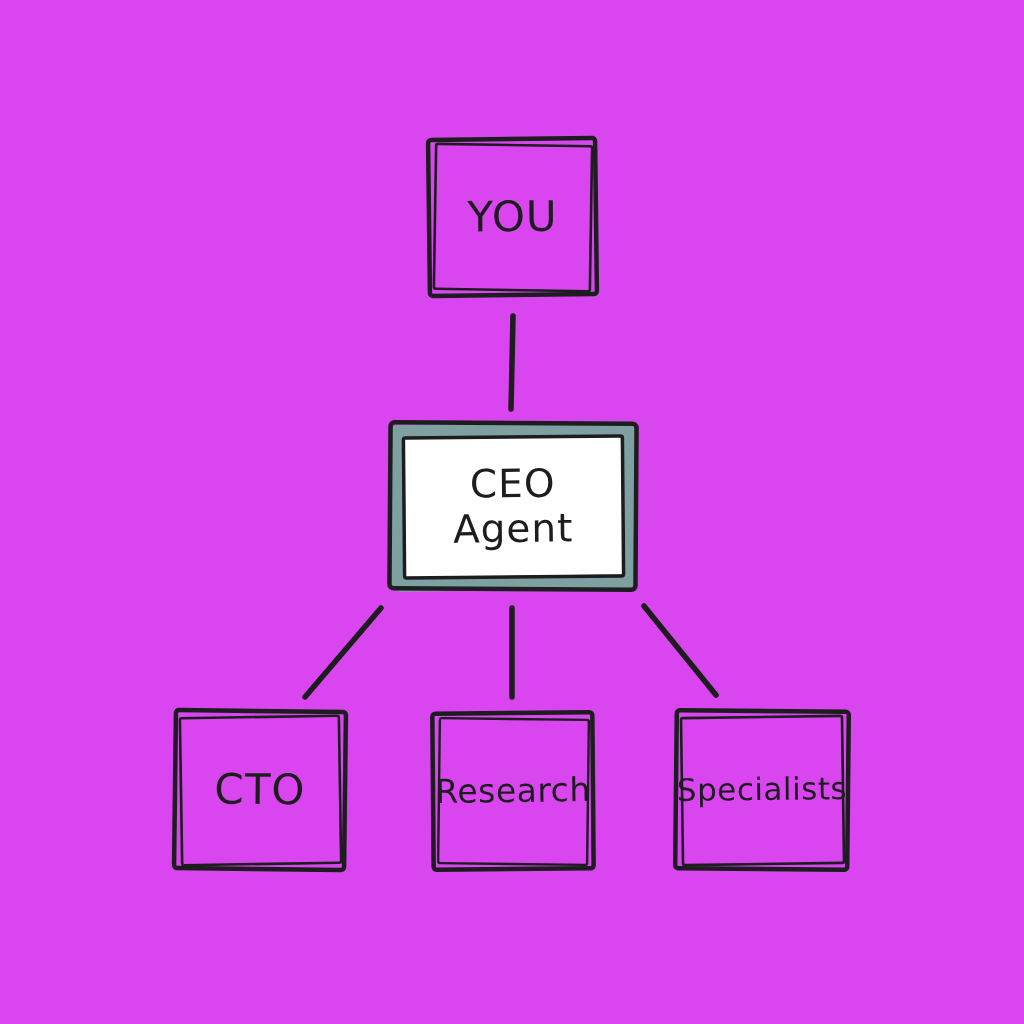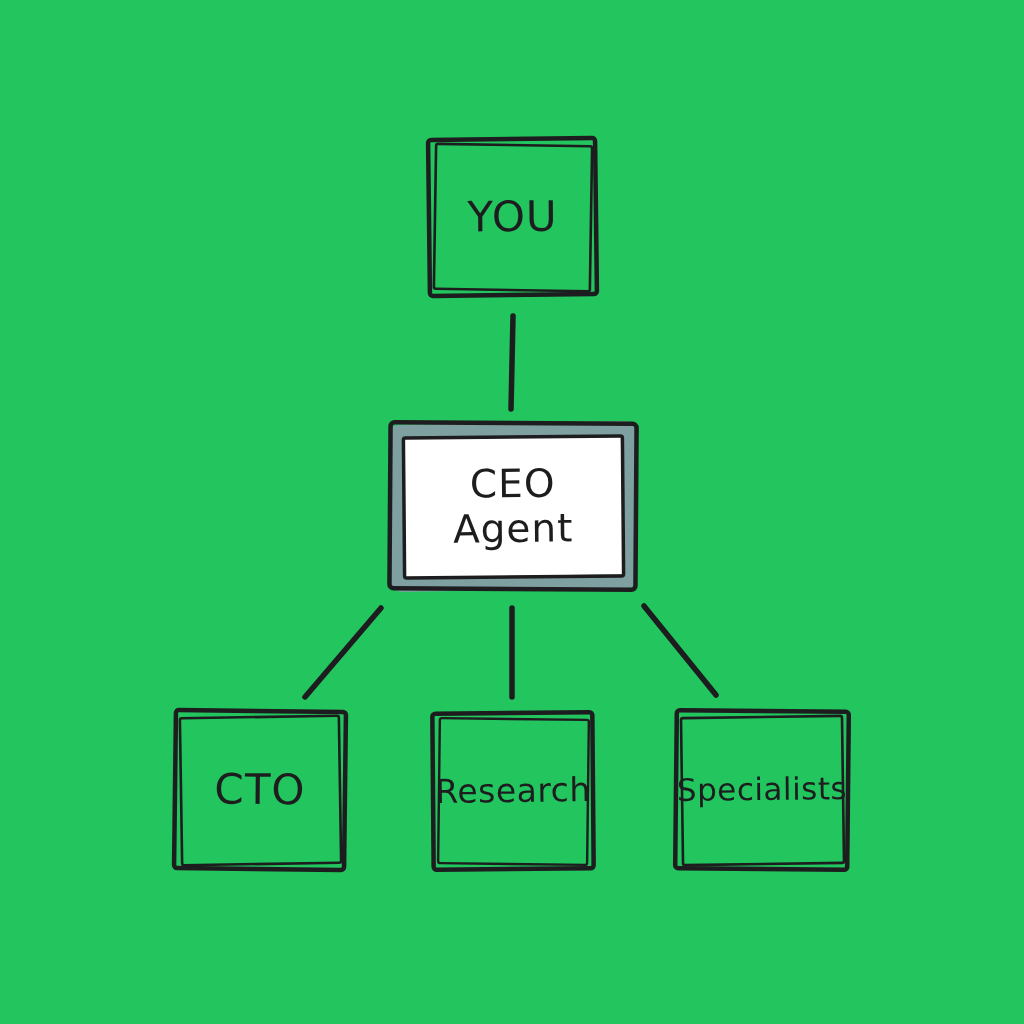--- a/index.html
+++ b/index.html
@@ -4,21 +4,21 @@
 <style>
   html, body {
     margin: 0;
     padding: 0;
     background: #ffffff;
   }
   .canvas {
     position: relative;
     width: 1024px;
     height: 1024px;
-    background: #22c55e;
+    background: #d946ef;
     overflow: hidden;
     font-family: "DejaVu Sans", sans-serif;
   }
   .diagram-svg {
     position: absolute;
     left: 0;
     top: 0;
     width: 1024px;
     height: 1024px;
   }

